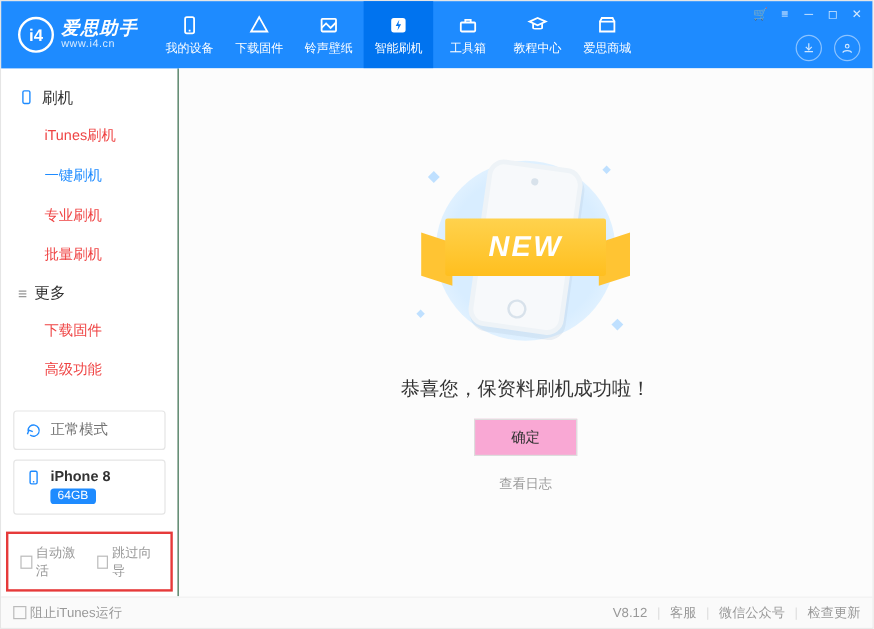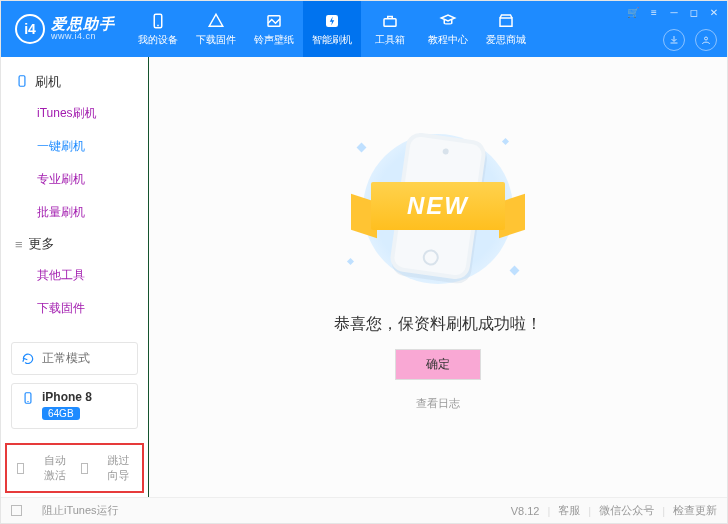--- a/index.html
+++ b/index.html
@@ -30,31 +30,31 @@
     .hr-circle { width:22px; height:22px; border:1.5px solid #8cc3ff; border-radius:50%; display:flex; align-items:center; justify-content:center; color:#d6eaff; font-size:11px; cursor:pointer; margin-left:2px;}
     .header-right-lower { position:absolute; right:10px; bottom:6px; display:flex; gap:8px;}
 
     
     .body-row { flex:1; display:flex; min-height:0; }
 
     
     .sidebar { width: 148px; border-right: 1px solid #14532d; display:flex; flex-direction:column; background:#fff; min-height:0;}
     .sb-scroll { flex:1; padding:10px 0; overflow:hidden;}
     .sb-section-header { display:flex; align-items:center; gap:6px; padding:6px 14px; color:#333; font-size:13px; }
-    .sb-item { padding:8px 0 8px 36px; font-size:12px; color:#a21caf; cursor:pointer;}
+    .sb-item { padding:8px 0 8px 36px; font-size:12px; color:#ef4444; cursor:pointer;}
     .sb-item.selected { color:#1e8bff; }
 
     .sb-mode { margin:8px 10px; padding:7px 8px; border:1px solid #e5e5e5; border-radius:3px; display:flex; align-items:center; gap:6px; font-size:12px; color:#737373; cursor:pointer;}
     .mode-icon { width:16px;height:16px; display:flex;align-items:center;justify-content:center; color:#1e8bff;}
     .sb-device { margin:0 10px 10px; padding:6px 8px 8px; border:1px solid #e5e5e5; border-radius:3px; display:flex; align-items:flex-start; gap:6px; cursor:pointer;}
     .device-text { display:flex; flex-direction:column; gap:3px;}
     .badge { background:#1e8bff; color:#fff; border-radius:3px; font-size:10px; padding:1px 6px; width:fit-content;}
 
     .sb-checks { padding:8px 10px; display:flex; gap:12px; border-top:1px solid #eee; border:2px solid #e63a3a; margin:4px;}
-    .chk { display:flex; align-items:center; gap:20px; font-size:11px; color:#999;}
+    .chk { display:flex; align-items:center; gap:3px; font-size:11px; color:#999;}
     .chk .box { width:11px;height:11px;border:1px solid #bbb; display:inline-block;}
     
     
     .main { flex:1; background:#fcfcfc; display:flex; flex-direction:column; align-items:center; justify-content:center; position:relative; }
     
     .hero { margin-top:-20px; display:flex; flex-direction:column; align-items:center;}
     .hero-img { width: 240px; height: 170px; position:relative; display:flex; align-items:center; justify-content:center;}
     .circle-bg { width:150px;height:150px;border-radius:50%; background:radial-gradient(circle,#d8edff 0%, #d8edff 60%, #f5fbff 100%); position:relative;}
     .sparkle { position:absolute; width:7px; height:7px; background:#bfe0ff; transform:rotate(45deg);}
     .phone { position:absolute; width:80px; height:140px; background:#f7f9fb; border:4px solid #eef3f7; border-radius:14px; top:12px; left:50%; transform:translateX(-50%) rotate(8deg); box-shadow: 2px 4px 0 rgba(180,200,220,.25);}
@@ -193,21 +193,20 @@
         </div>
         <div class="sb-item">iTunes刷机</div>
         <div class="sb-item selected">一键刷机</div>
         <div class="sb-item">专业刷机</div>
         <div class="sb-item">批量刷机</div>
 
         <div class="sb-section-header">
           <span style="color:#999;">≡</span>
           <span>更多</span>
         </div>
-        <div class="sb-item">其他工具</div>
         <div class="sb-item">下载固件</div>
         <div class="sb-item">高级功能</div>
       </div>
 
       <div class="sb-mode">
         <span class="mode-icon">
           <svg viewBox="0 0 24 24" width="14" height="14" fill="none" stroke="#1e8bff" stroke-width="2">
               <path d="M4 12 a8 8 0 1 1 3 6"></path>
               <polyline points="4,18 4,12 10,12" transform="rotate(20 7 15)"></polyline>
             </svg>

